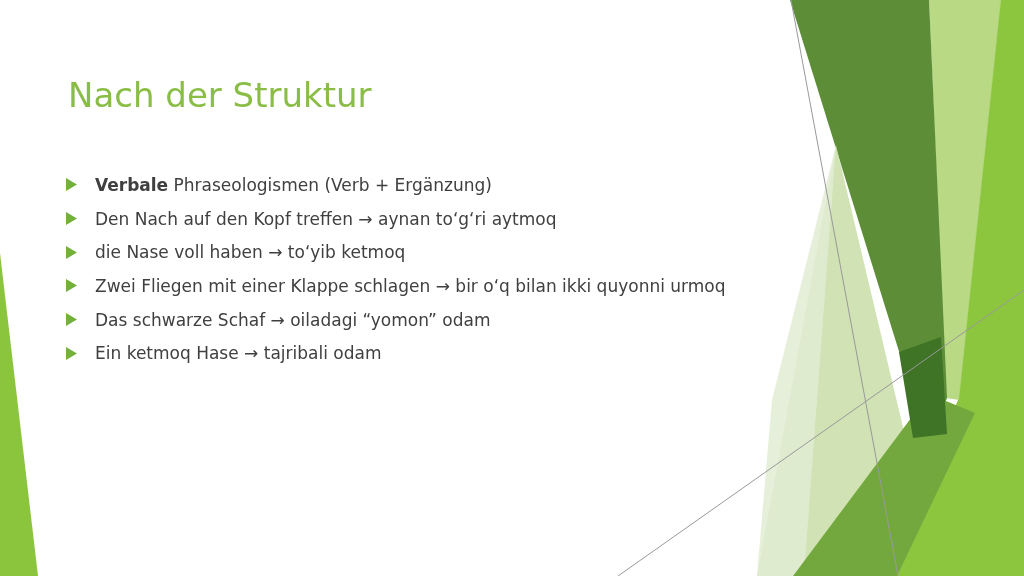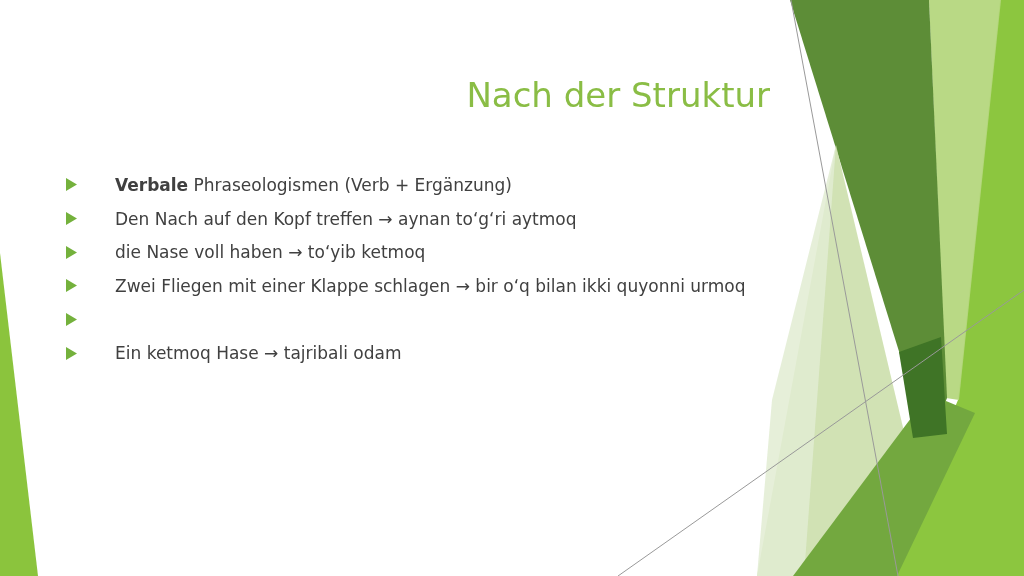--- a/index.html
+++ b/index.html
@@ -15,40 +15,39 @@
     left: 0; top: 0;
     width: 1024px; height: 576px;
     z-index: 0;
   }
   .slide-title {
     position: absolute;
     left: 68px;
     width: 702px;
     top: 52px;
     z-index: 2;
-    text-align: right;
+    text-align: left;
     font-size: 34px;
     font-weight: 400;
     color: #8ABD45;
     letter-spacing: 0px;
   }
   .bullet-list {
     position: absolute;
     left: 66px;
     top: 168px;
     width: 720px;
     z-index: 2;
     list-style: none;
     margin: 0; padding: 0;
   }
   .bullet-item {
     height: 33.7px;
     display: flex;
     align-items: center;
-    gap: 20px;
   }
   .bullet-glyph {
     flex: 0 0 auto;
     width: 11px; height: 13px;
     margin-right: 18px;
     display: block;
   }
   .bullet-text {
     font-size: 17px;
     color: #404040;
@@ -98,20 +97,21 @@
   <li class="bullet-item">
     <svg class="bullet-glyph" viewBox="0 0 11 13">
         <polygon points="0,0 11,6.5 0,13" fill="#74B13C"></polygon>
       </svg>
     <span class="bullet-text"><span class="bullet-lead"></span><span>Zwei Fliegen mit einer Klappe schlagen → bir o‘q bilan ikki quyonni urmoq</span></span>
   </li>
   <li class="bullet-item">
     <svg class="bullet-glyph" viewBox="0 0 11 13">
         <polygon points="0,0 11,6.5 0,13" fill="#74B13C"></polygon>
       </svg>
+    <span class="bullet-text"><span class="bullet-lead"></span><span>Das schwarze Schaf → oiladagi “yomon” odam</span></span>
   </li>
   <li class="bullet-item">
     <svg class="bullet-glyph" viewBox="0 0 11 13">
         <polygon points="0,0 11,6.5 0,13" fill="#74B13C"></polygon>
       </svg>
     <span class="bullet-text"><span class="bullet-lead"></span><span>Ein ketmoq Hase → tajribali odam</span></span>
   </li>
 </ul>
 
 </body></html>

